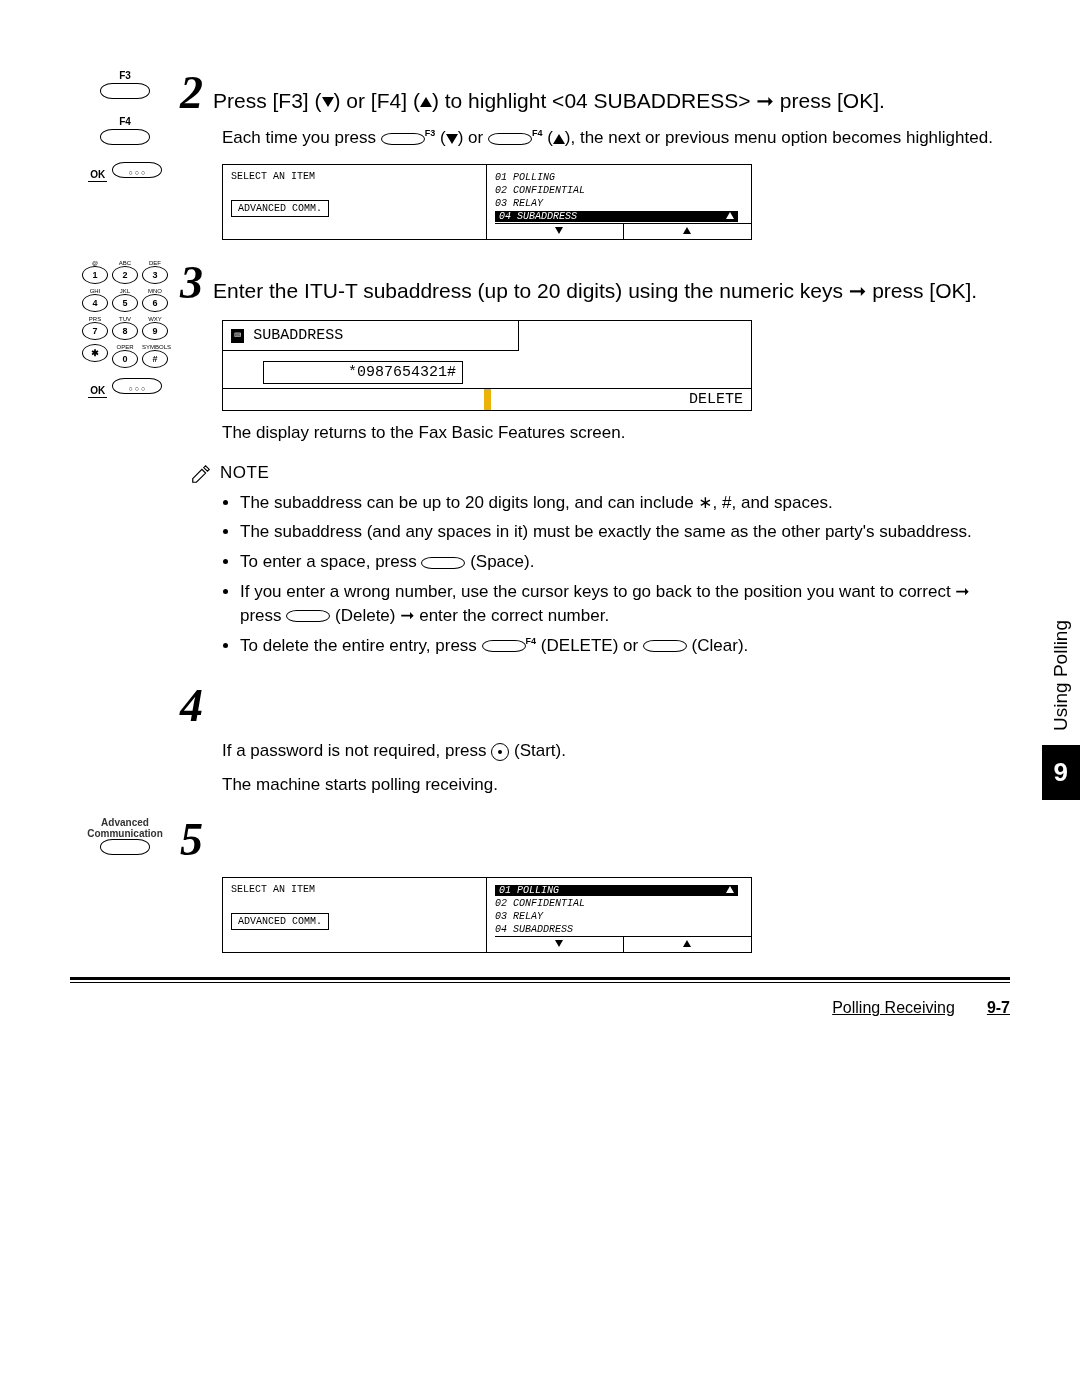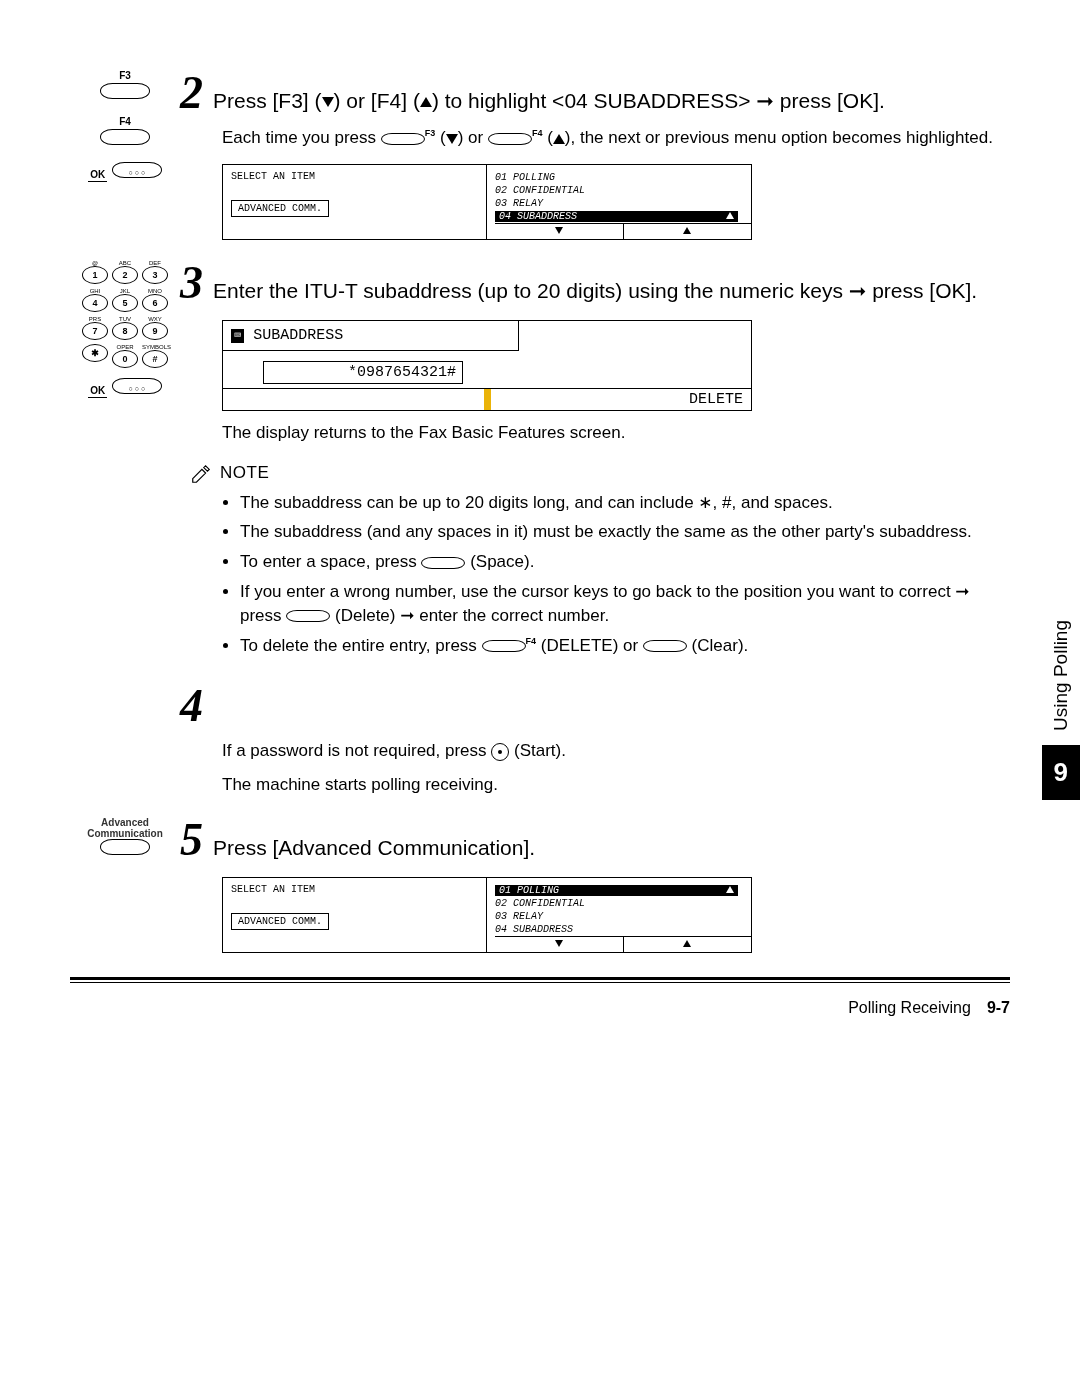--- a/index.html
+++ b/index.html
@@ -114,21 +114,21 @@
     .side-num {
       background:#000; color:#fff; font-weight:bold; font-size: 26px;
       padding: 12px 12px; margin-top: 4px;
     }
 
     .adv-btn-icon { text-align:center; }
     .adv-label { font-size:10px; font-weight:bold; line-height:1.1; color:#333;}
 
     .hr-bottom { border:none; border-top: 3px solid #000; margin-top: 24px;}
     .hr-thin { border:none; border-top: 1px solid #000; margin-top: 2px;}
-    .footer { display:flex; justify-content:flex-end; gap: 16px; margin-top: 16px; font-size:16px;}
+    .footer { display:flex; justify-content:flex-end; gap: 32px; margin-top: 16px; font-size:16px;text-decoration:underline;}
     .pg-num { font-weight:bold; }
 
     .circle-btn { display:inline-block; width:18px; height:18px; border:1.2px solid #000; border-radius:50%; vertical-align:middle; position:relative;}
     .dot { position:absolute; top:50%; left:50%; width:4px; height:4px; background:#000; border-radius:50%; transform:translate(-50%,-50%);}
     .tri-down { display:inline-block; width:0;height:0;border-left:6px solid transparent;border-right:6px solid transparent;border-top:10px solid #000; vertical-align:middle;}
     .tri-up { display:inline-block; width:0;height:0;border-left:6px solid transparent;border-right:6px solid transparent;border-bottom:10px solid #000; vertical-align:middle;}
     .tri-down-s { display:inline-block; width:0;height:0;border-left:4px solid transparent;border-right:4px solid transparent;border-top:7px solid #000;}
     .tri-up-s { display:inline-block; width:0;height:0;border-left:4px solid transparent;border-right:4px solid transparent;border-bottom:7px solid #000;}
     .tri-up-w { display:inline-block; width:0;height:0;border-left:4px solid transparent;border-right:4px solid transparent;border-bottom:7px solid #fff;}
     .ok-btn-dots::after{ content:"○ ○ ○"; font-size:7px; position:relative; top:-3px;}
@@ -300,21 +300,20 @@
 
 <div class="row" style="margin-top:18px">
   <div class="icon-col adv-btn-icon">
     <div class="adv-label" style="white-space:pre-line">Advanced
 Communication</div>
     <span class="btn-shape"></span>
   </div>
   <div class="body-col">
     <div class="step-head">
       <span class="step-num">5</span>
-      <span class="step-title">Press [Advanced Communication].</span>
     </div>
 
     <div class="lcd">
       <div class="lcd-inner">
         <div class="lcd-left">
           <div>SELECT AN ITEM</div>
           <div class="lcd-box">ADVANCED COMM.</div>
         </div>
         <div class="lcd-right">
           <div class="lcd-menu-row"><span class="hl"><span>01  POLLING</span> <span style="float:right"><span class="tri-up-w"></span></span></span></div>

